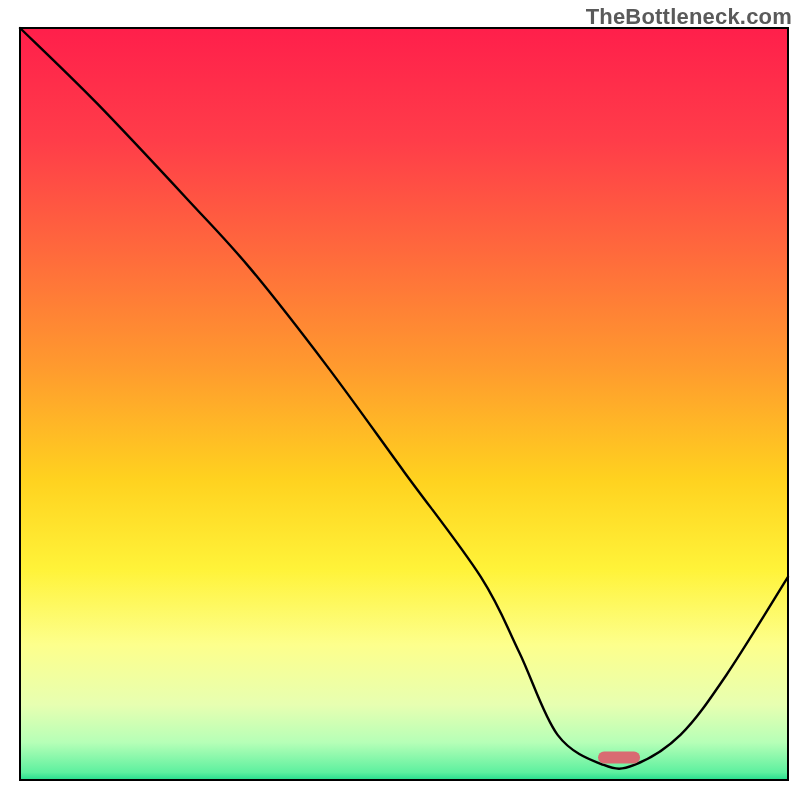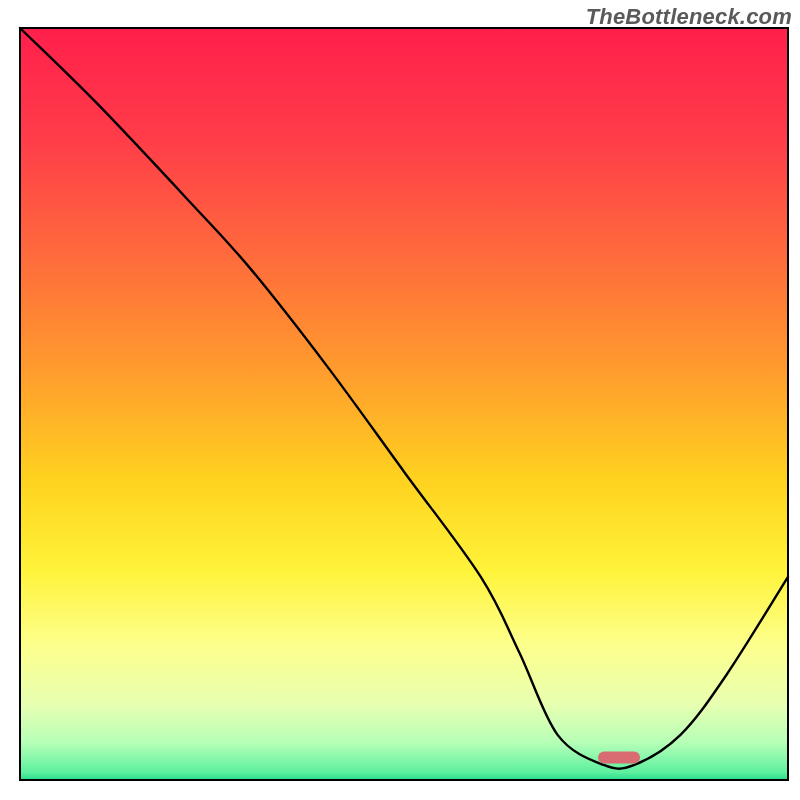--- a/index.html
+++ b/index.html
@@ -8,21 +8,20 @@
     width: 800px;
     height: 800px;
     background: #ffffff;
     font-family: Arial, Helvetica, sans-serif;
     overflow: hidden;
   }
   .stage {
     position: relative;
     width: 800px;
     height: 800px;
-    font-style: italic;
   }
   .watermark {
     position: absolute;
     top: 4px;
     right: 8px;
     font-size: 22px;
     font-weight: 600;
     color: #5a5a5a;
     letter-spacing: 0.2px;
     user-select: none;

